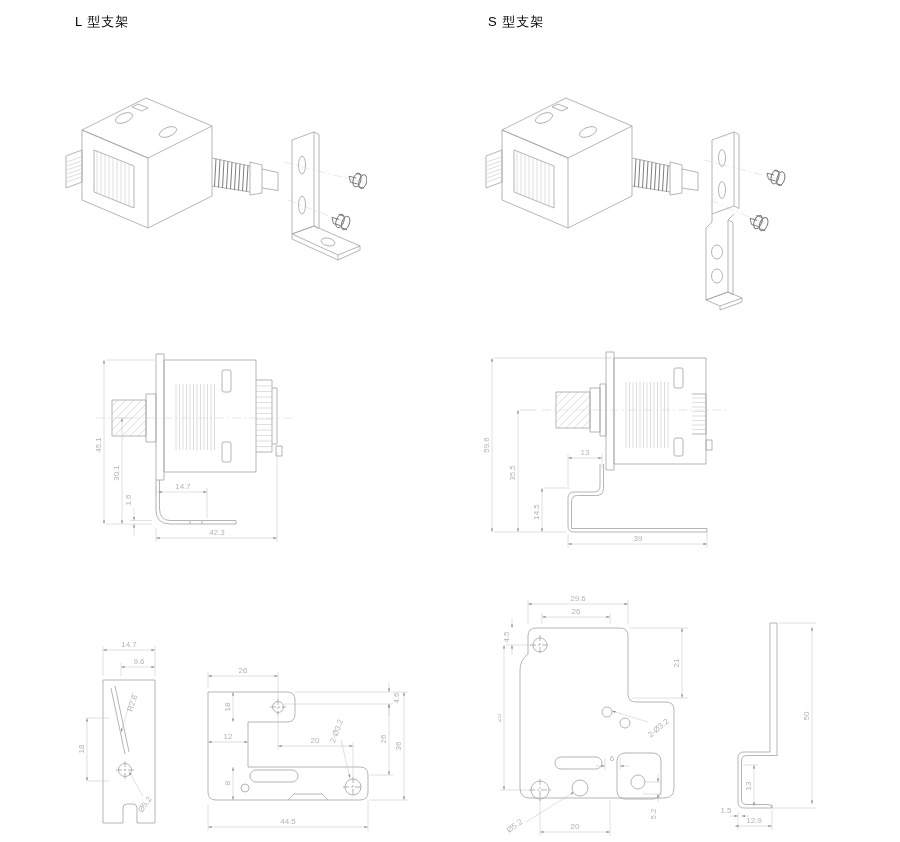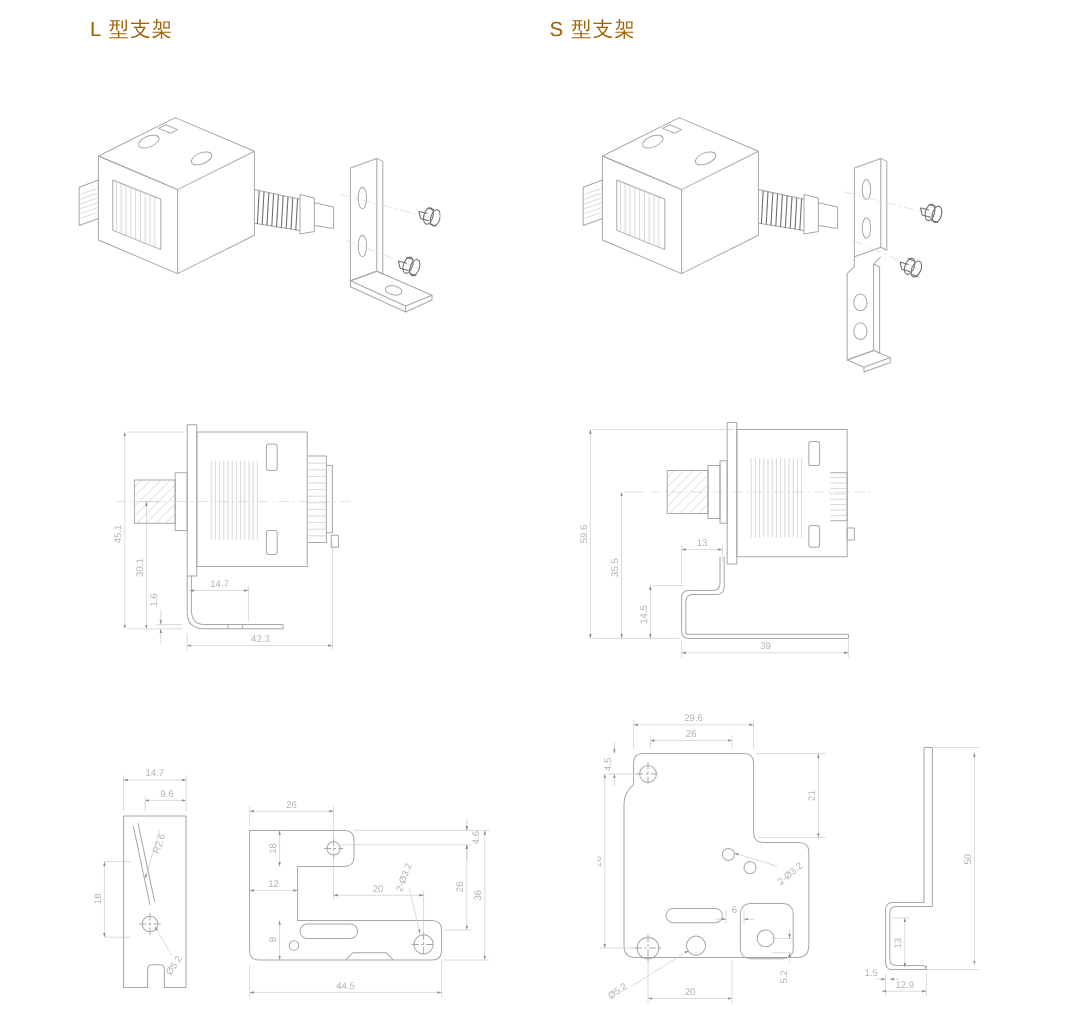--- a/index.html
+++ b/index.html
@@ -1,18 +1,18 @@
 <!DOCTYPE html>
 <html><head>
 <meta charset="utf-8">
 <style>
   html,body{margin:0;padding:0;}
   body{width:900px;height:842px;background:#ffffff;position:relative;overflow:hidden;
        font-family:"Liberation Sans",sans-serif;}
-  .title{position:absolute;font-size:17px;color:#a16207;letter-spacing:1px;text-align:center;}
+  .title{position:absolute;font-size:13px;color:#000000;letter-spacing:1px;text-align:center;}
   .view{position:absolute;}
   .p{stroke:#a8a8a8;fill:none;stroke-width:0.85;stroke-linejoin:round;}
   .h{stroke:#bdbdbd;fill:none;stroke-width:0.5;}
   .d{stroke:#c6c6c6;fill:none;stroke-width:0.55;}
   .cl{stroke:#d4d4d4;fill:none;stroke-width:0.55;stroke-dasharray:9 3 2 3;}
   .dk{stroke:#6e6e6e;fill:none;stroke-width:0.9;}
   text.dim{font-family:"Liberation Sans",sans-serif;font-size:8px;fill:#b4b4b4;}
 </style>
 </head>
 <body>
@@ -22,21 +22,21 @@
     <marker id="ae" markerWidth="7" markerHeight="5" refX="6.5" refY="2.5" orient="auto">
       <path d="M0,0.6 L6.5,2.5 L0,4.4 z" fill="#8d8d8d"></path>
     </marker>
     <marker id="as" markerWidth="7" markerHeight="5" refX="0.5" refY="2.5" orient="auto">
       <path d="M7,0.6 L0.5,2.5 L7,4.4 z" fill="#8d8d8d"></path>
     </marker>
   </defs>
 </svg>
 
 <div class="title" style="left:75px;top:13px">L 型支架</div>
-<div class="title" style="left:458px;top:13px">S 型支架</div>
+<div class="title" style="left:488px;top:13px">S 型支架</div>
 
 <svg class="view" style="left:52px;top:76px" width="315" height="240">
   <g class="p">
     <path d="M30,54 L94,22 L160,50 L96,82 Z"></path>
     <path d="M30,54 L30,124 L96,152 L96,82 Z"></path>
     <path d="M160,50 L160,120 L96,152"></path>
     <ellipse cx="72" cy="42" rx="9" ry="4.5" transform="rotate(-22 72 42)"></ellipse>
     <ellipse cx="116" cy="56" rx="9" ry="4.5" transform="rotate(-22 116 56)"></ellipse>
     <path d="M86,28 l10,4 l-6,3 l-10,-4 z"></path>
     <path d="M14,80 L30,74 L30,106 L14,112 Z"></path>

